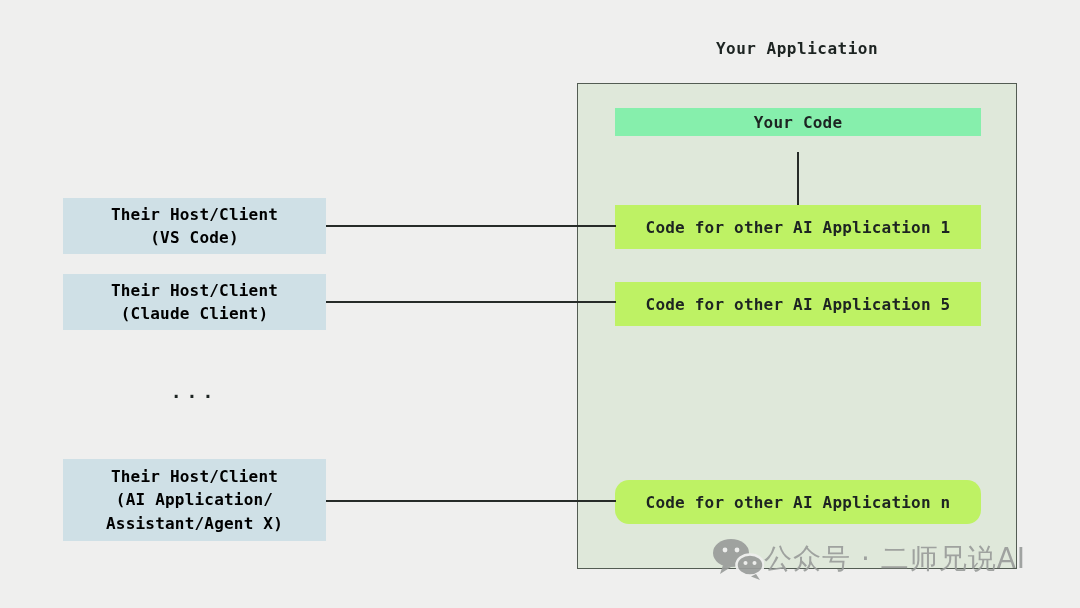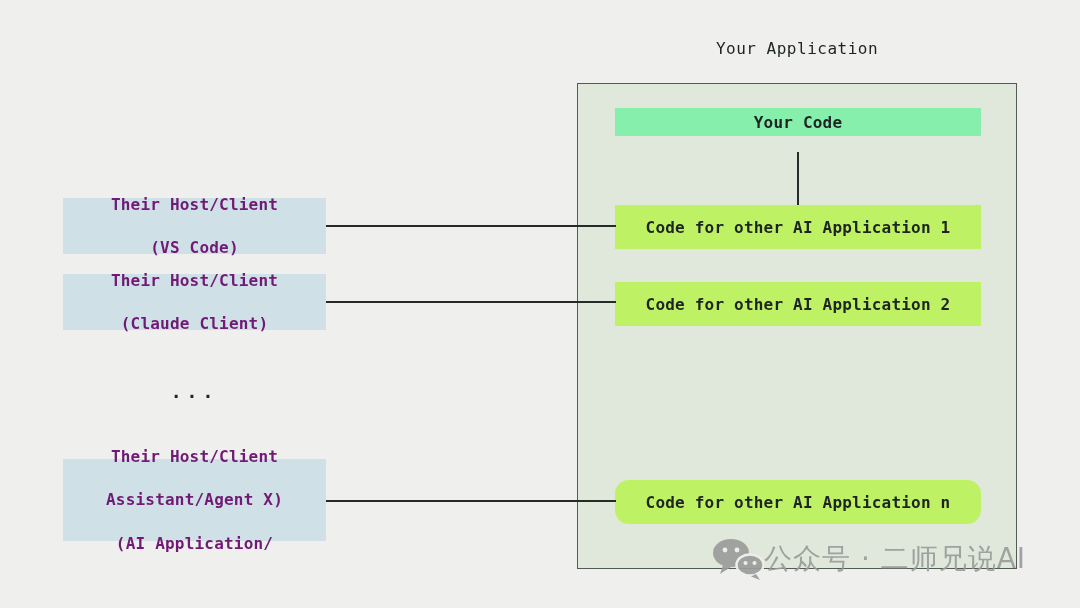--- a/index.html
+++ b/index.html
@@ -11,21 +11,21 @@
     position:relative;
     width:1080px;height:608px;
     background:#efefee;
     overflow:hidden;
     color:#1d2422;
   }
   .diagram-title{
     position:absolute;
     left:577px;top:39px;width:440px;height:22px;
     text-align:center;
-    font-size:16px;font-weight:400;
+    font-size:16px;font-weight:700;
     letter-spacing:0.5px;
     color:#1d2422;
   }
   .app-container{
     position:absolute;
     left:577px;top:83px;width:440px;height:486px;
     box-sizing:border-box;
     background:#dfe8da;
     border:1.5px solid #535c53;
   }
@@ -56,22 +56,21 @@
   .client-box{
     position:absolute;
     left:63px;width:263px;
     background:#cfe0e6;
     display:flex;flex-direction:column;
     align-items:center;justify-content:center;
     font-size:16px;font-weight:700;
     letter-spacing:0.2px;
     line-height:23px;
     text-align:center;
-    color:#701a75;
-    gap:20px;
+    color:#000000;
   }
   .client-box.c1{top:198px;height:56px;}
   .client-box.c2{top:274px;height:56px;}
   .client-box.c3{top:459px;height:82px;line-height:23.5px;}
   .ellipsis{
     position:absolute;
     left:63px;top:381px;width:263px;
     text-align:center;
     font-size:18px;font-weight:700;
     letter-spacing:5px;
@@ -106,40 +105,40 @@
 <body>
 
 <div class="stage">
 
   <div class="diagram-title">Your Application</div>
 
   <div class="app-container">
     <div class="box your-code-box">Your Code</div>
     <div class="vline"></div>
     <div class="box app-code-box b1">Code for other AI Application 1</div>
-    <div class="box app-code-box b2">Code for other AI Application 2</div>
+    <div class="box app-code-box b2">Code for other AI Application 5</div>
     <div class="box app-code-box bn">Code for other AI Application n</div>
   </div>
 
   <div class="client-box c1">
     <div>Their Host/Client</div>
     <div>(VS Code)</div>
   </div>
 
   <div class="client-box c2">
     <div>Their Host/Client</div>
     <div>(Claude Client)</div>
   </div>
 
   <div class="ellipsis">...</div>
 
   <div class="client-box c3">
     <div>Their Host/Client</div>
+    <div>(AI Application/</div>
     <div>Assistant/Agent X)</div>
-    <div>(AI Application/</div>
   </div>
 
   <div class="hline l1"></div>
   <div class="hline l2"></div>
   <div class="hline l3"></div>
 
   <div class="watermark">
     <span>
       <svg class="wechat-icon" width="52" height="42" viewBox="0 0 52 42" aria-hidden="true">
         <ellipse cx="19" cy="15" rx="18" ry="14" fill="currentColor"></ellipse>

